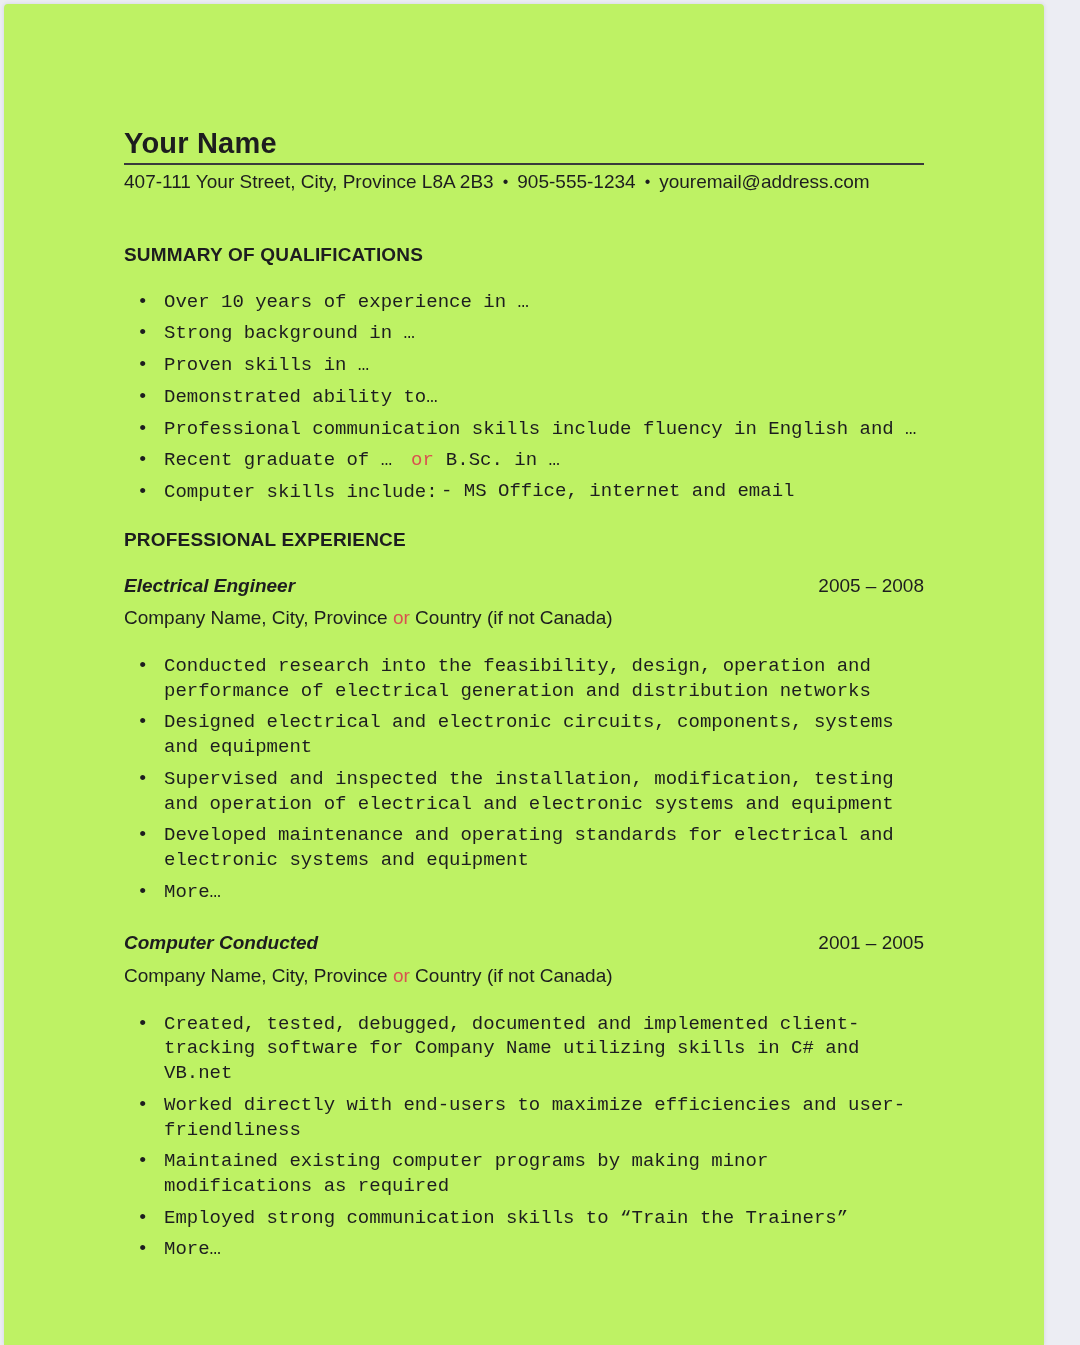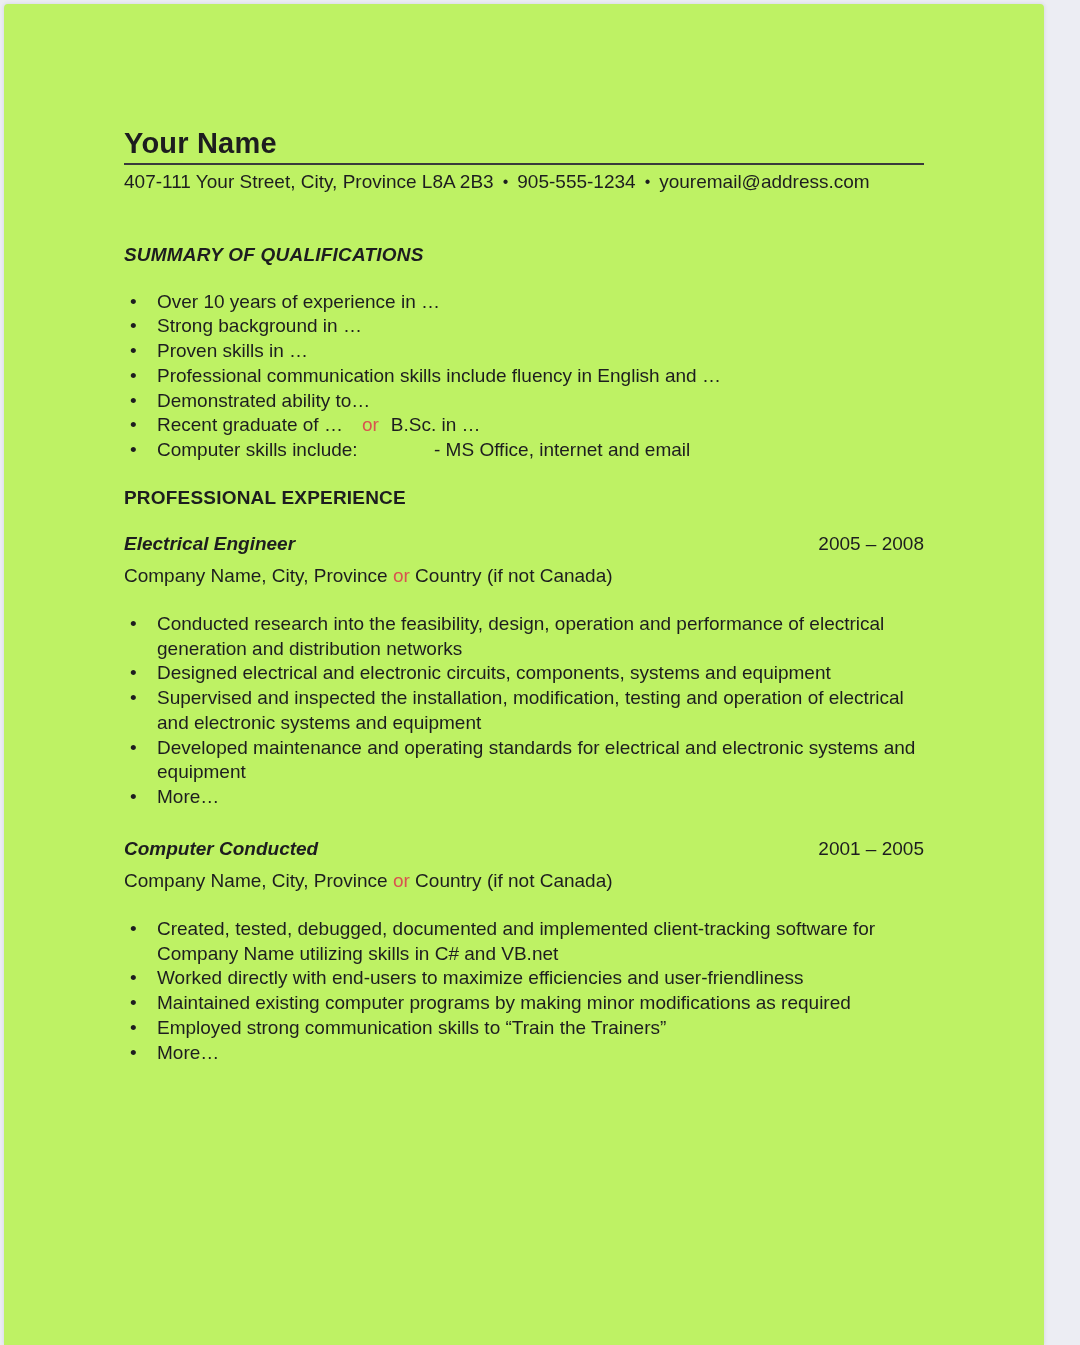--- a/index.html
+++ b/index.html
@@ -49,21 +49,22 @@
     letter-spacing: 0.2px;
   }
   ul.bullets {
     list-style: none;
     margin: 23px 0 0 0;
     padding: 0;
   }
   ul.bullets li {
     position: relative;
     padding-left: 33px;
-    margin: 0;
+    margin: 7px;
+    font-family: Liberation Mono, monospace;
   }
   ul.bullets li::before {
     content: "\2022";
     position: absolute;
     left: 6px; top: 0;
     font-size: 19px;
   }
   .red-or { color: #d9534f; }
   .gap-wide { margin-left: 19px; margin-right: 12px; }
   .skills-row { display: flex; align-items: center; }
@@ -74,21 +75,21 @@
   .job-title-row {
     display: flex;
     justify-content: space-between;
     align-items: baseline;
   }
   .job-title { font-weight: bold; font-style: italic; }
   .job-dates { font-weight: normal; }
   .company-line { margin-top: 8px; }
   .job ul.bullets { margin-top: 23px; }
   .job2 { margin-top: 27px; }
-  .summary-section h2.section-heading { margin-top: 46px; font-style: italic; }
+  .summary-section h2.section-heading { margin-top: 46px; }
 </style>
 </head>
 <body>
 
 <div class="page">
   <div class="content">
 
     <header>
       <h1 class="name">Your Name</h1>
       <hr class="header-rule">
@@ -96,22 +97,22 @@
         <span>407-111 Your Street, City, Province L8A 2B3</span><span class="sep">•</span><span>905-555-1234</span><span class="sep">•</span><span>youremail@address.com</span>
       </div>
     </header>
 
     <section class="summary-section">
       <h2 class="section-heading">SUMMARY OF QUALIFICATIONS</h2>
       <ul class="bullets">
         <li>Over 10 years of experience in …</li>
         <li>Strong background in …</li>
         <li>Proven skills in …</li>
+        <li>Demonstrated ability to…</li>
         <li>Professional communication skills include fluency in English and …</li>
-        <li>Demonstrated ability to…</li>
         <li><span>Recent graduate of …</span><span class="red-or gap-wide">or</span><span>B.Sc. in …</span></li>
         <li class="skills-row">
           <span class="skills-label">Computer skills include:</span>
           <div class="skills-sub">
             <div>- MS Office, internet and email</div>
           </div>
         </li>
       </ul>
     </section>
 

